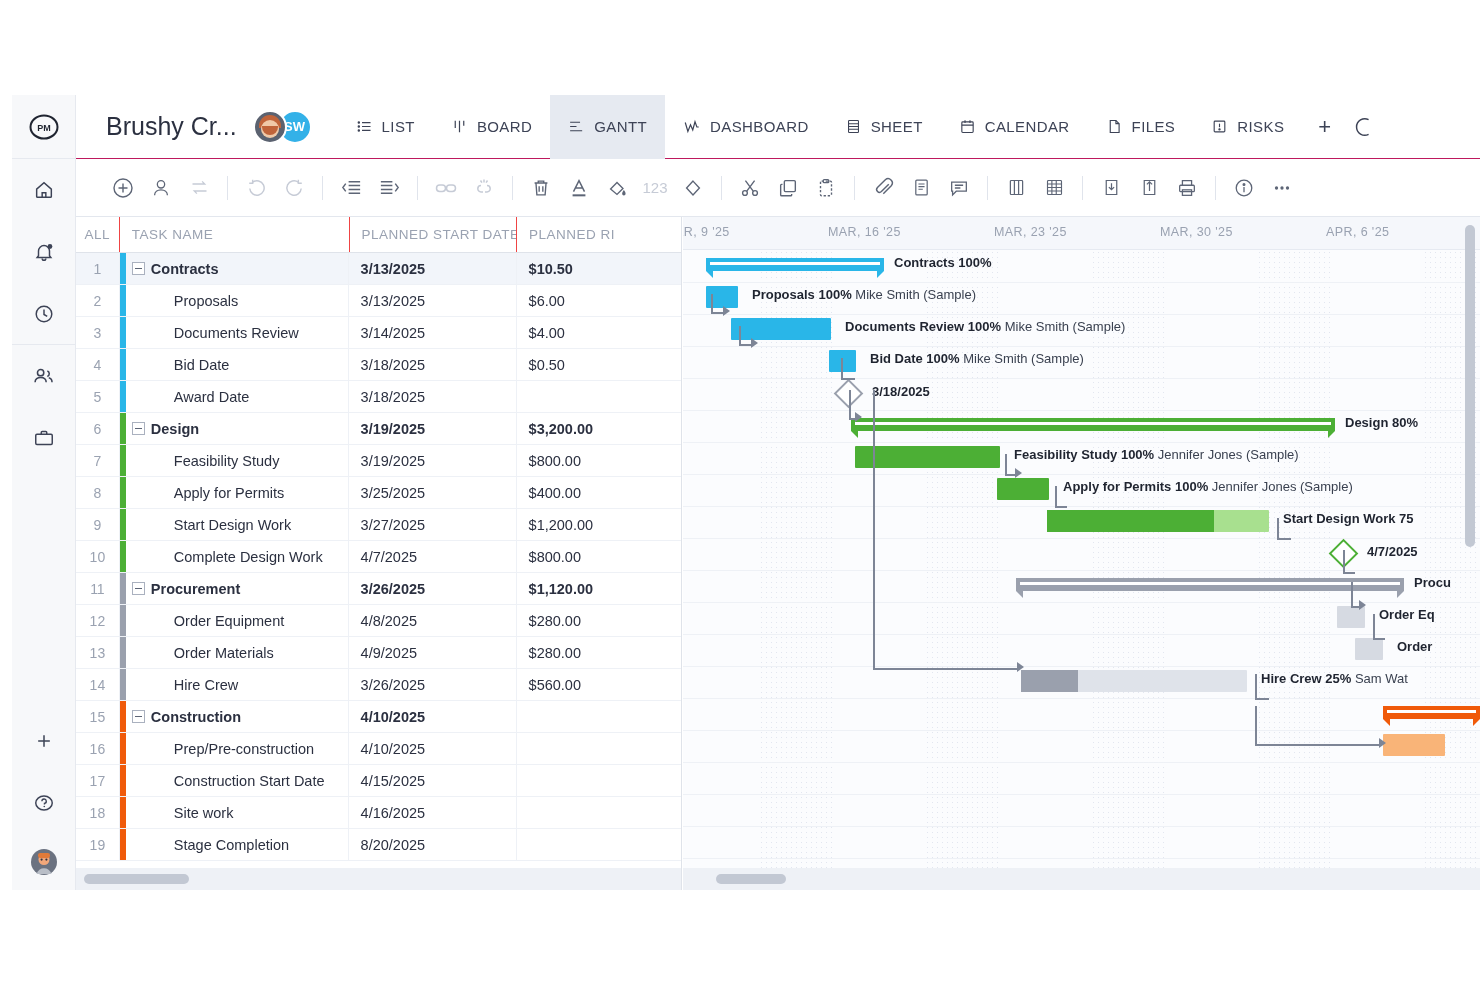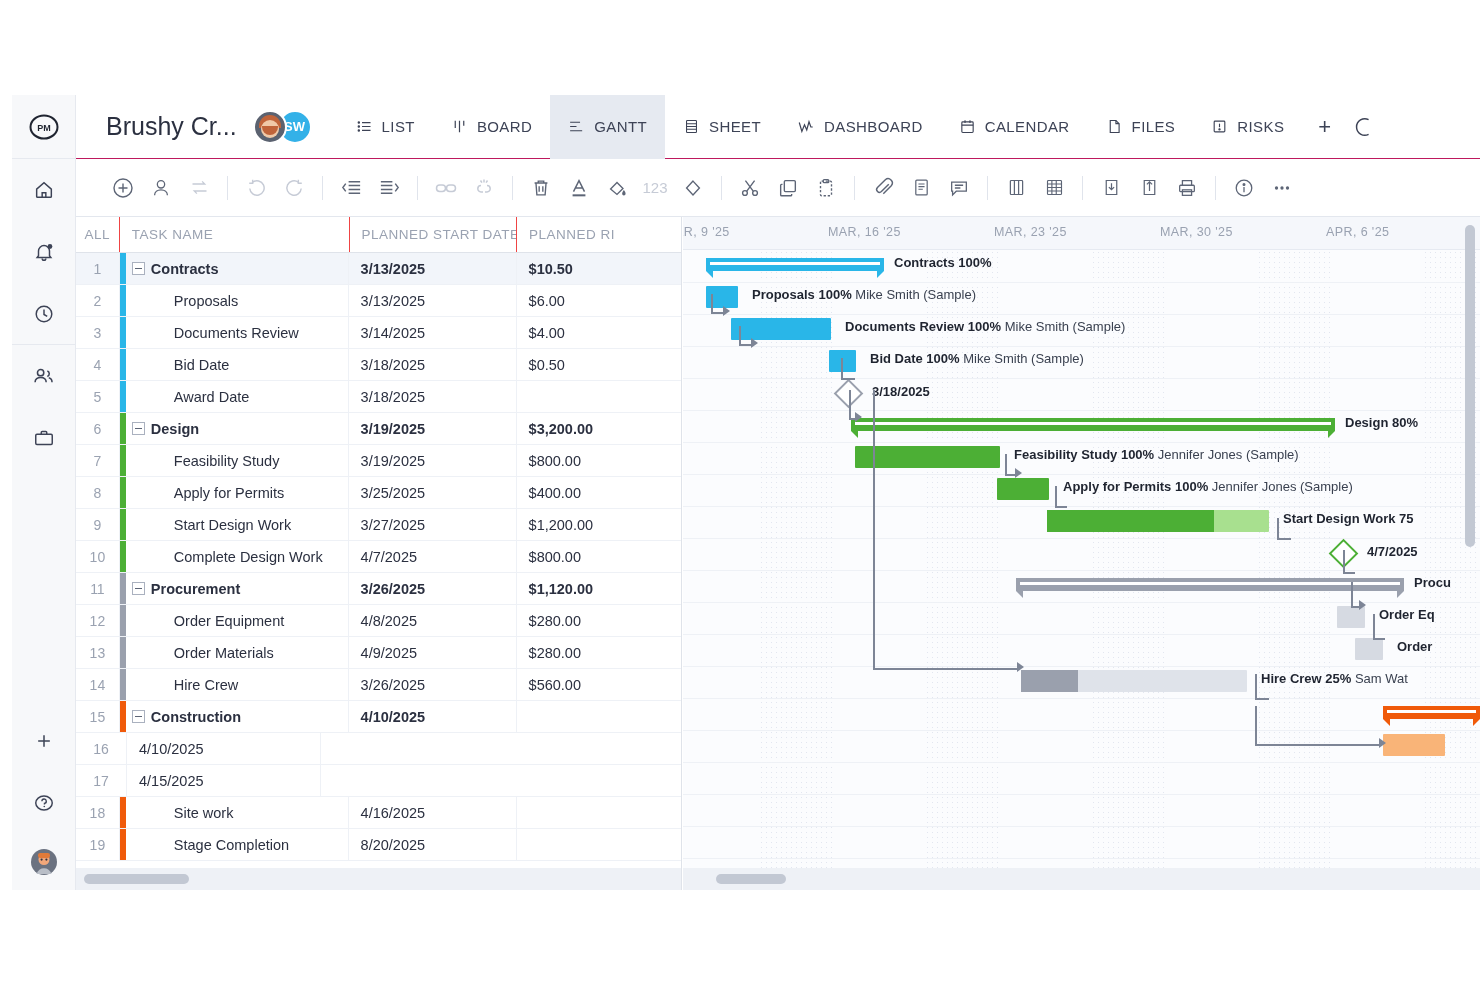--- a/index.html
+++ b/index.html
@@ -257,31 +257,31 @@
           </svg>
         <span>BOARD</span>
       </div>
       <div class="tab active">
         <svg width="17" height="17" viewBox="0 0 24 24" fill="none" stroke="#3d4356" stroke-width="1.7">
             <path d="M3 6h14M3 12h9M3 18h17"></path>
           </svg>
         <span>GANTT</span>
       </div>
       <div class="tab">
+        <svg width="18" height="18" viewBox="0 0 24 24" fill="none" stroke="#3d4356" stroke-width="1.6">
+            <path d="M3 6l3.5 12L10 9l3 7 3-11 2.5 7H21"></path>
+          </svg>
+        <span>DASHBOARD</span>
+      </div>
+      <div class="tab">
         <svg width="17" height="17" viewBox="0 0 24 24" fill="none" stroke="#3d4356" stroke-width="1.5">
             <rect x="5" y="3.5" width="14" height="17" rx="1"></rect>
             <path d="M5 8h14M5 12h14M5 16h14"></path>
           </svg>
         <span>SHEET</span>
-      </div>
-      <div class="tab">
-        <svg width="18" height="18" viewBox="0 0 24 24" fill="none" stroke="#3d4356" stroke-width="1.6">
-            <path d="M3 6l3.5 12L10 9l3 7 3-11 2.5 7H21"></path>
-          </svg>
-        <span>DASHBOARD</span>
       </div>
       <div class="tab">
         <svg width="17" height="17" viewBox="0 0 24 24" fill="none" stroke="#3d4356" stroke-width="1.6">
             <rect x="4" y="5.5" width="16" height="15" rx="1.3"></rect>
             <path d="M4 10h16M8.5 3v4M15.5 3v4"></path>
           </svg>
         <span>CALENDAR</span>
       </div>
       <div class="tab">
         <svg width="17" height="17" viewBox="0 0 24 24" fill="none" stroke="#3d4356" stroke-width="1.6">
@@ -618,25 +618,33 @@
           <div class="gc c-name">
             <div class="colorbar" style="background: rgb(240, 90, 10);"></div>
             <div class="twist"></div>
             <span class="bold nm-sum">Construction</span>
           </div>
           <div class="gc c-start bold">4/10/2025</div>
           <div class="gc c-rev bold"></div>
         </div>
         <div class="grow">
           <div class="gc c-all">16</div>
+          <div class="gc c-name">
+            <div class="colorbar" style="background: rgb(240, 90, 10);"></div>
+            <span class="nm-child">Prep/Pre-construction</span>
+          </div>
           <div class="gc c-start">4/10/2025</div>
           <div class="gc c-rev"></div>
         </div>
         <div class="grow">
           <div class="gc c-all">17</div>
+          <div class="gc c-name">
+            <div class="colorbar" style="background: rgb(240, 90, 10);"></div>
+            <span class="nm-child">Construction Start Date</span>
+          </div>
           <div class="gc c-start">4/15/2025</div>
           <div class="gc c-rev"></div>
         </div>
         <div class="grow">
           <div class="gc c-all">18</div>
           <div class="gc c-name">
             <div class="colorbar" style="background: rgb(240, 90, 10);"></div>
             <span class="nm-child">Site work</span>
           </div>
           <div class="gc c-start">4/16/2025</div>

